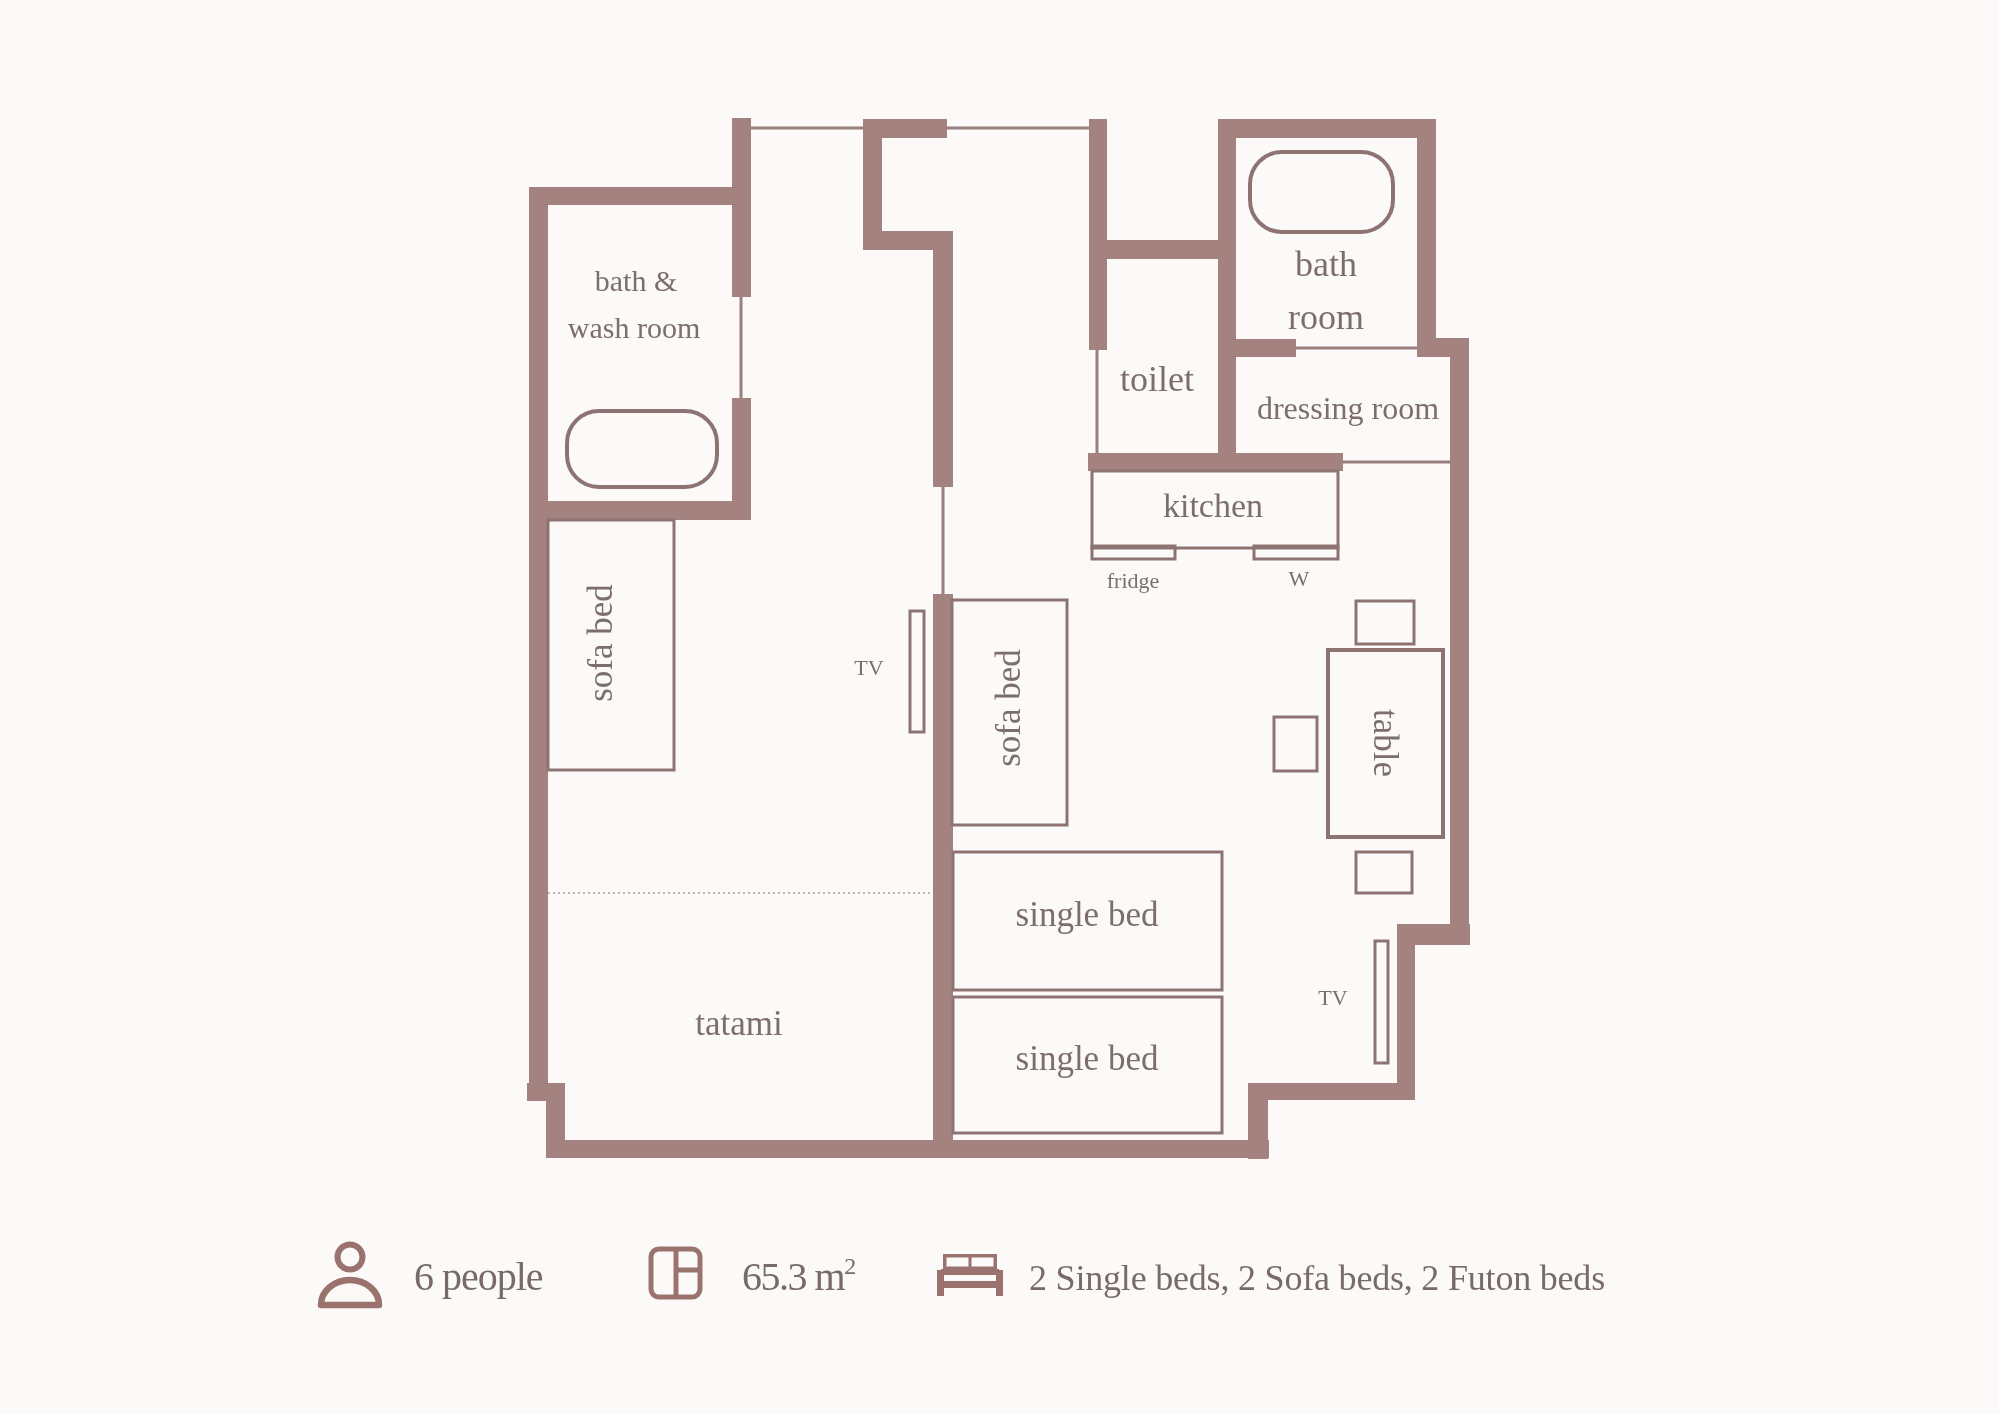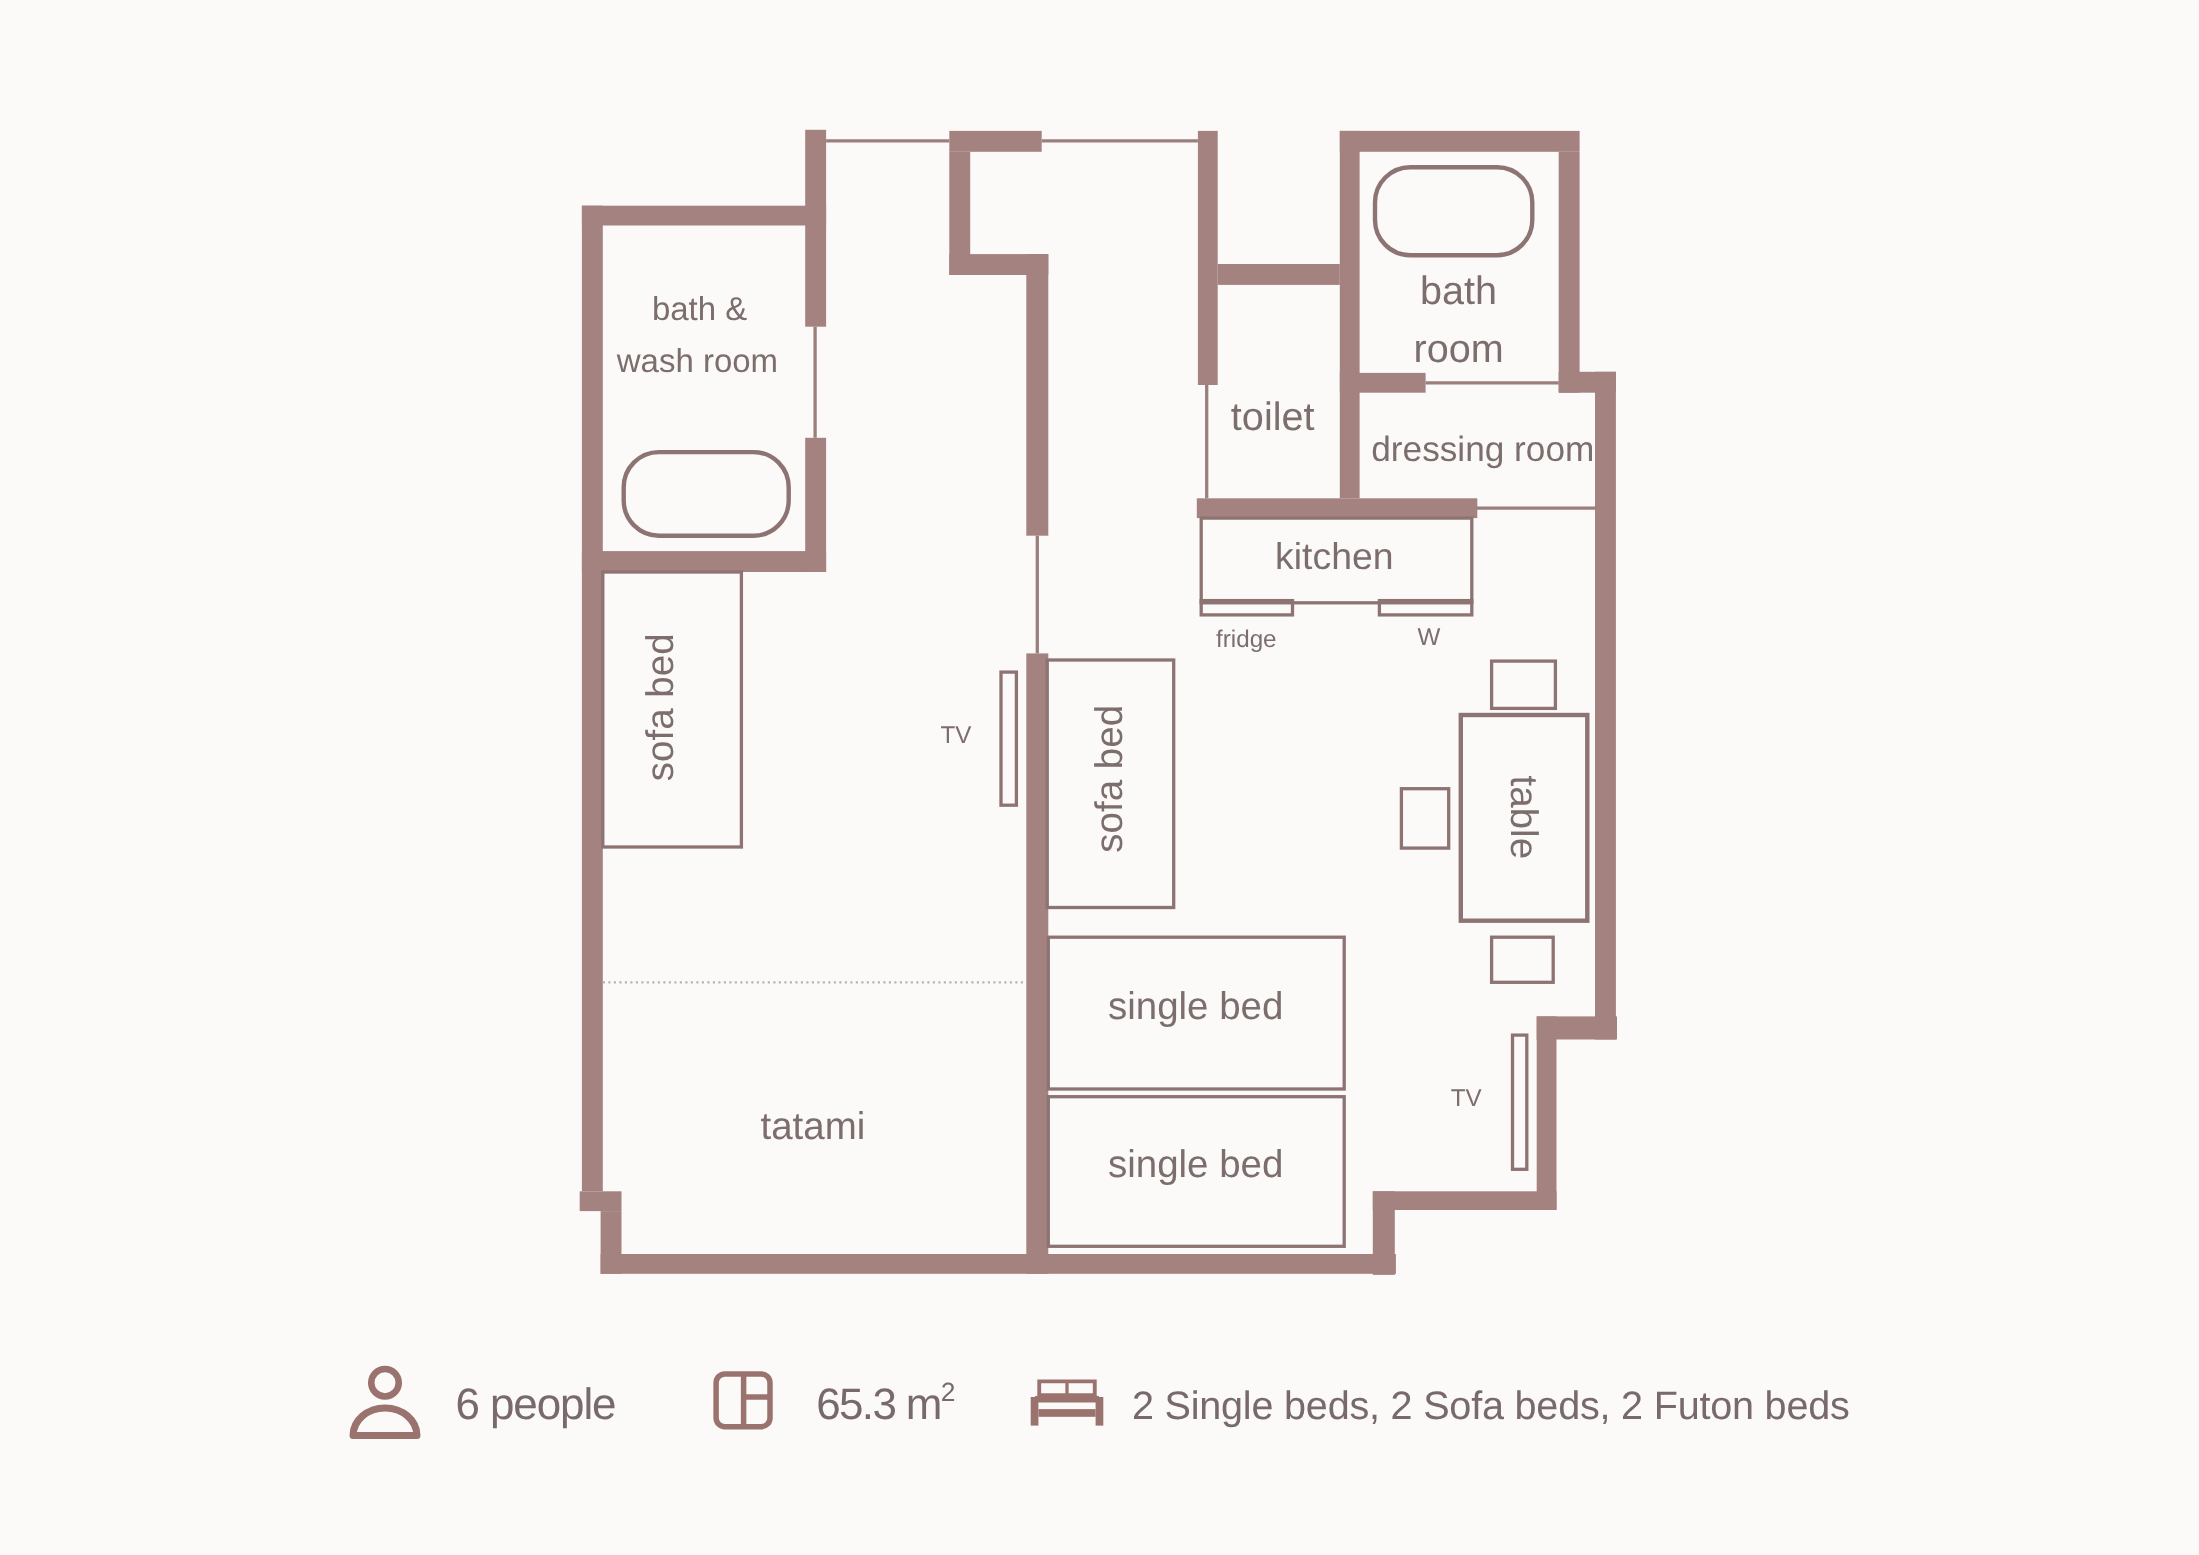--- a/index.html
+++ b/index.html
@@ -1,16 +1,16 @@
 <!DOCTYPE html>
 <html><head>
 <meta charset="utf-8">
 <style>
 html,body{margin:0;padding:0;}
-#page{position:relative;width:1999px;height:1414px;background:#fbfaf9;font-family:Liberation Sans, sans-serif;overflow:hidden;}
+#page{position:relative;width:1999px;height:1414px;background:#fbfaf9;font-family:Liberation Serif, serif;overflow:hidden;}
 </style>
 </head>
 <body>
 <div id="page">
 <svg width="1999" height="1414" viewBox="0 0 1999 1414" xmlns="http://www.w3.org/2000/svg">
 <g fill="#a38280" stroke="none">
 
 <rect x="529" y="187" width="222" height="18"></rect>
 
 <rect x="529" y="187" width="19" height="896"></rect>

